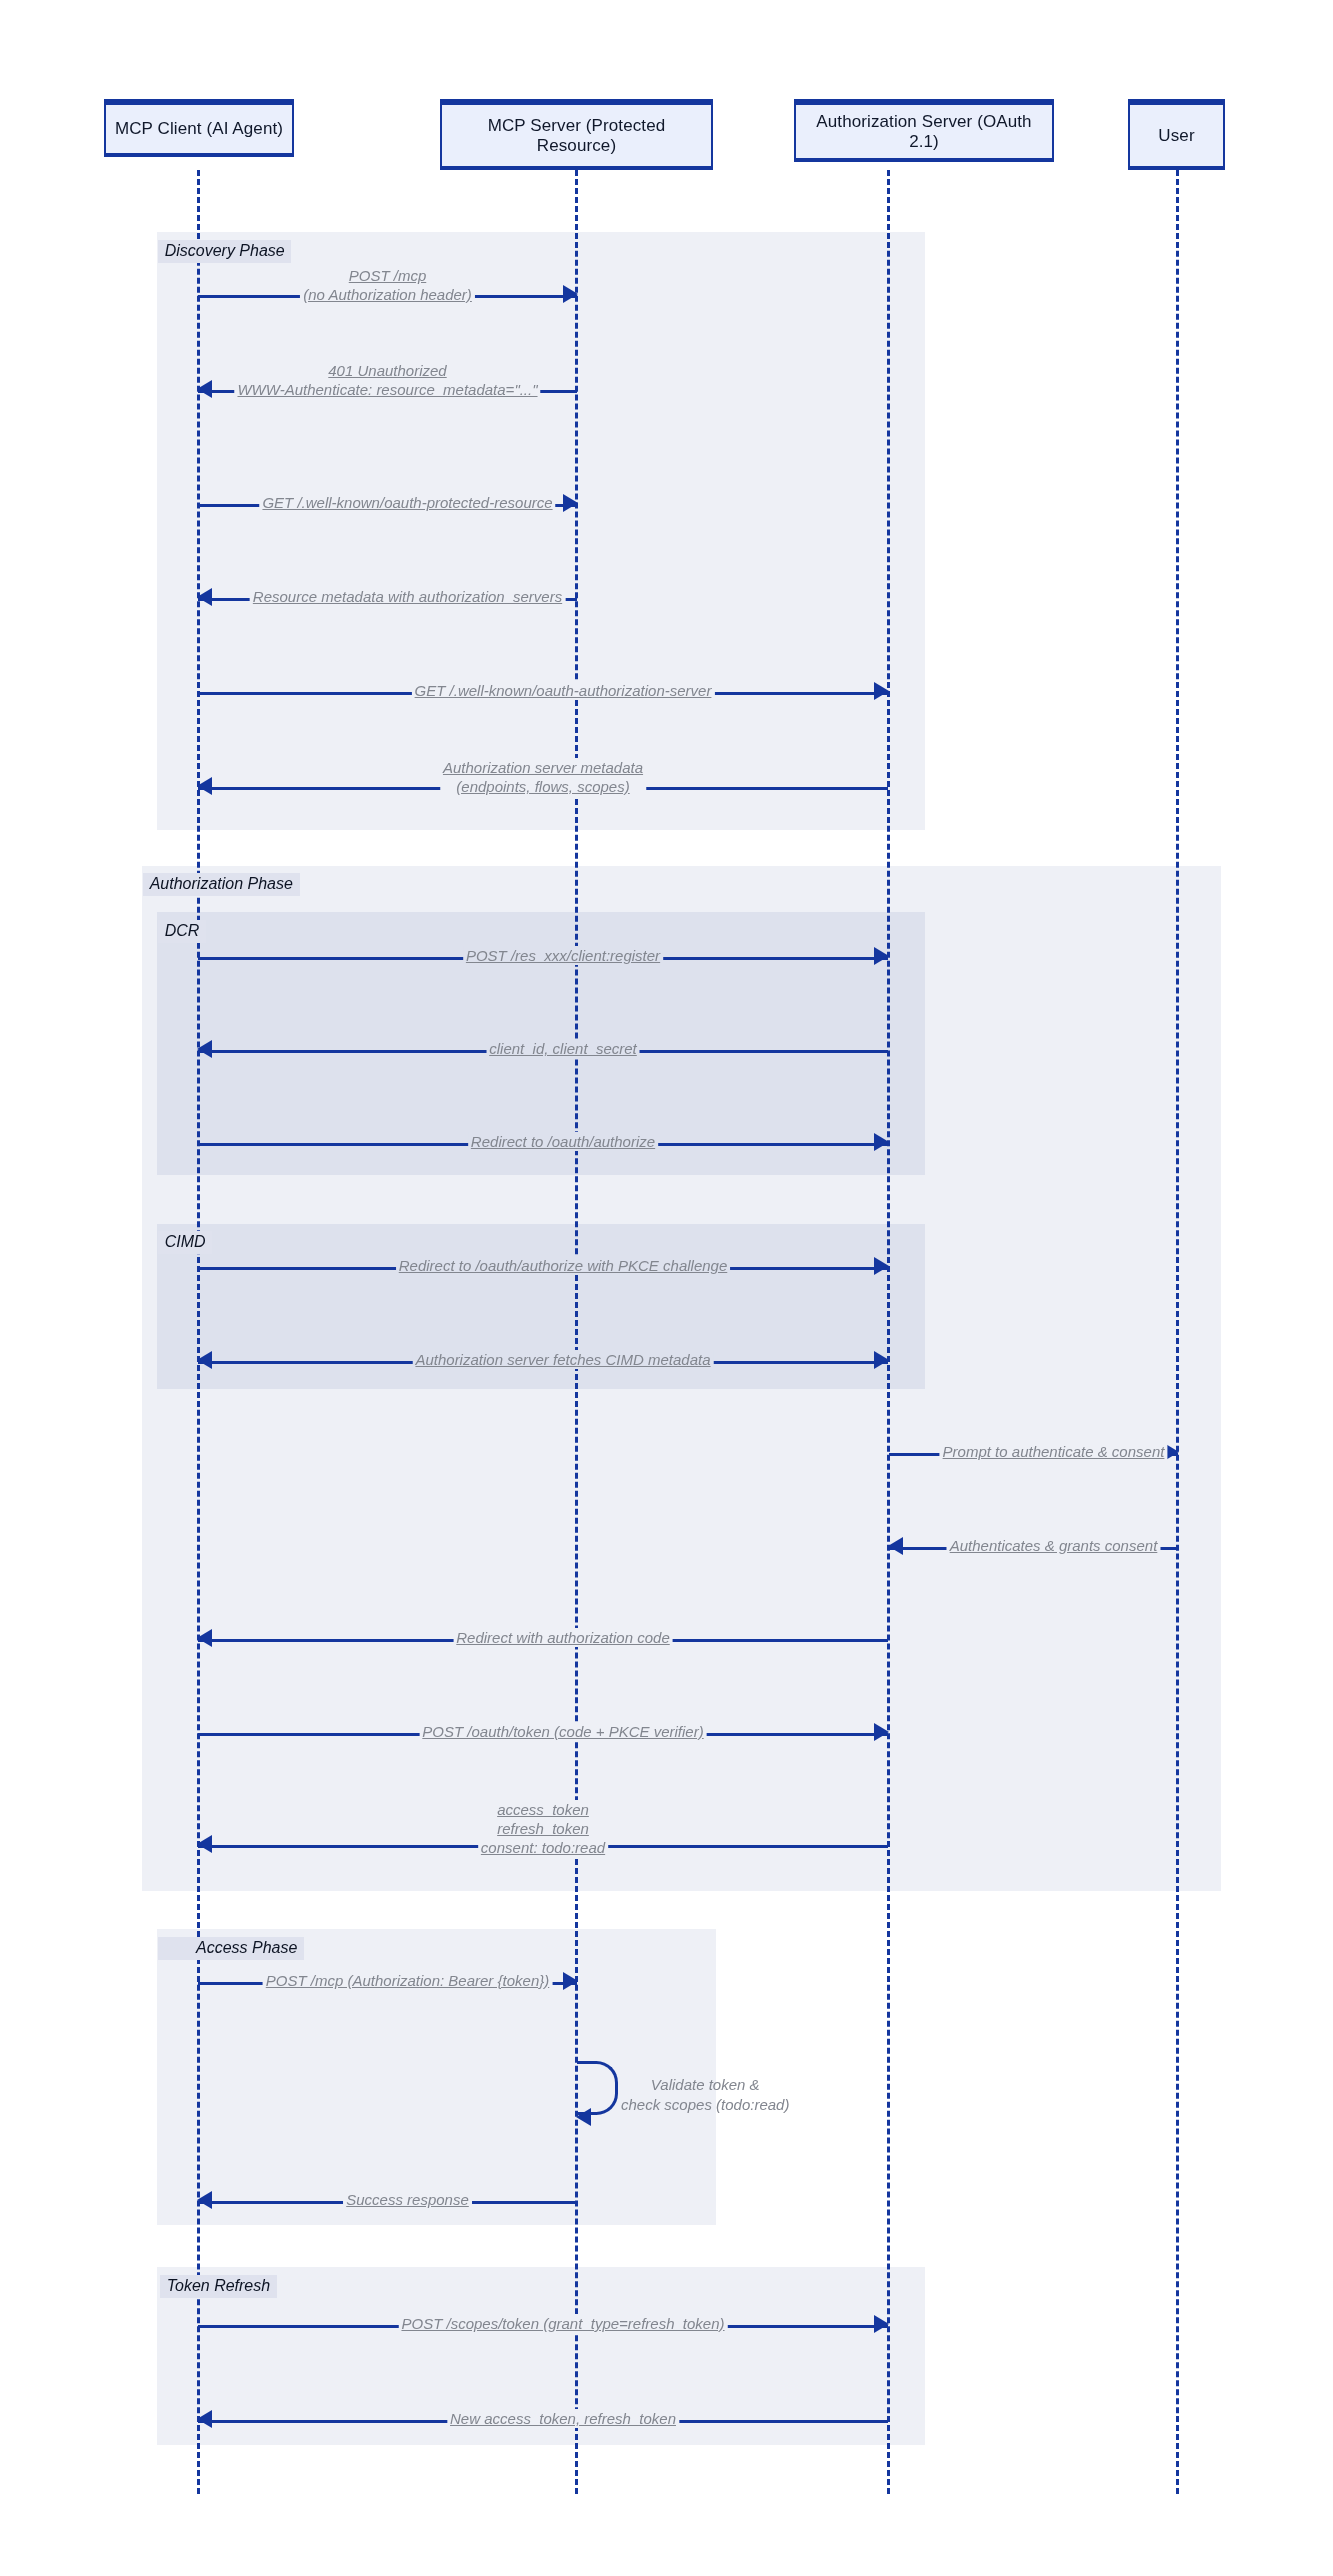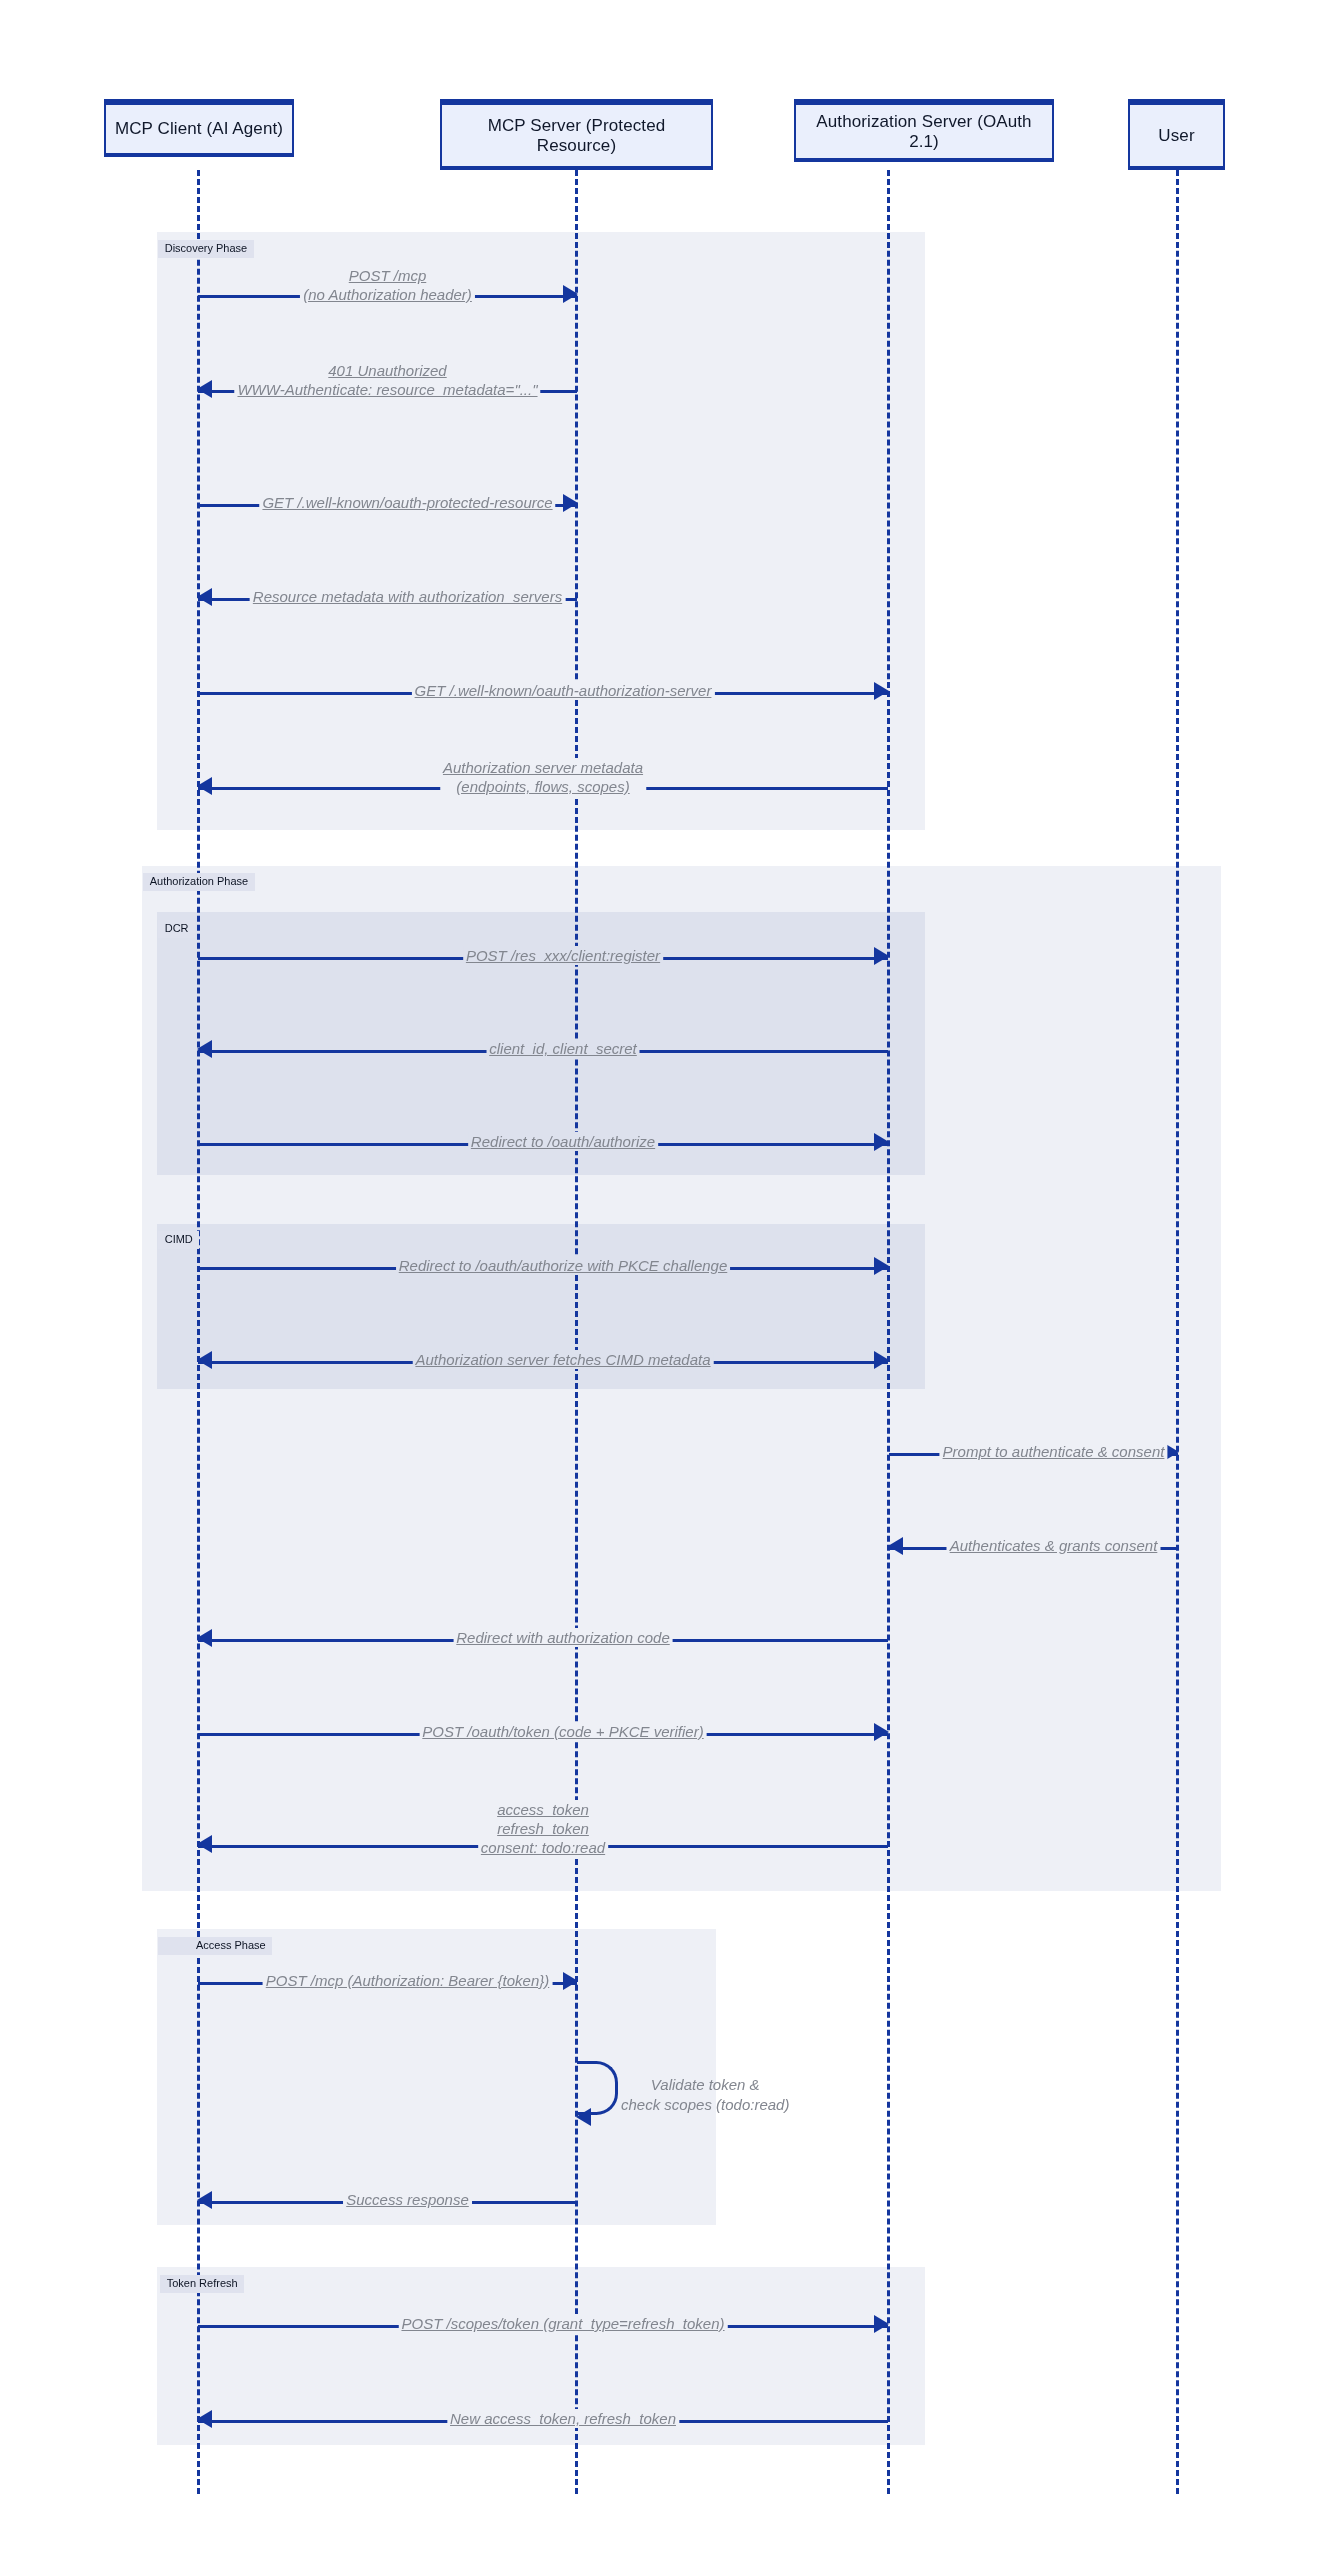--- a/index.html
+++ b/index.html
@@ -37,25 +37,26 @@
   .band{
     position:absolute;
     z-index:0;
   }
   .band.lvl0{background:#eef0f6;}
   .band.lvl1{background:#dde1ed;}
   .band-label{
     position:absolute;
     background:#dfe2ee;
     color:#0d1424;
-    font-size:11px;
+    font-size:16px;
     padding:3.1px 6.7px 4.1px 6.7px;
     line-height:1;
     white-space:nowrap;
     z-index:3;
+    font-style:italic;
   }
 
   
   .msg{position:absolute;z-index:2;height:0;}
   .msg .shaft{
     position:absolute;
     left:0;right:0;top:0;
     border-top:3.6px solid #14369e;
   }
   .msg .head{

